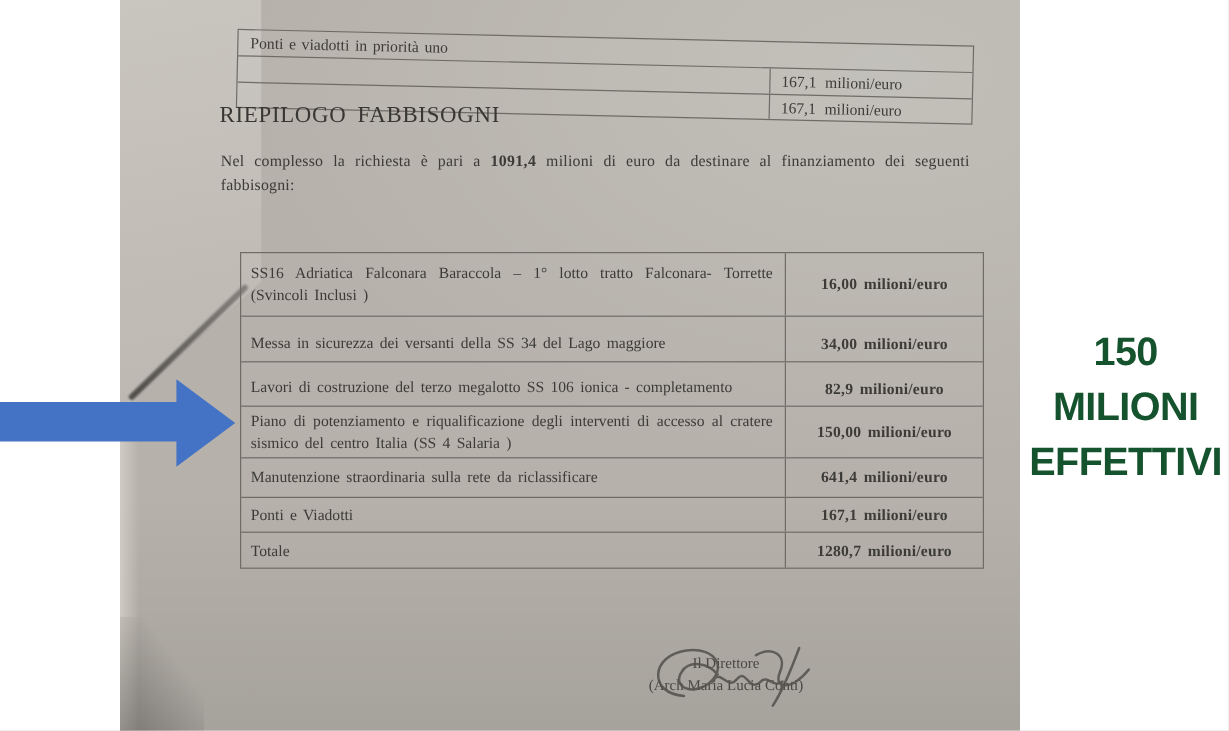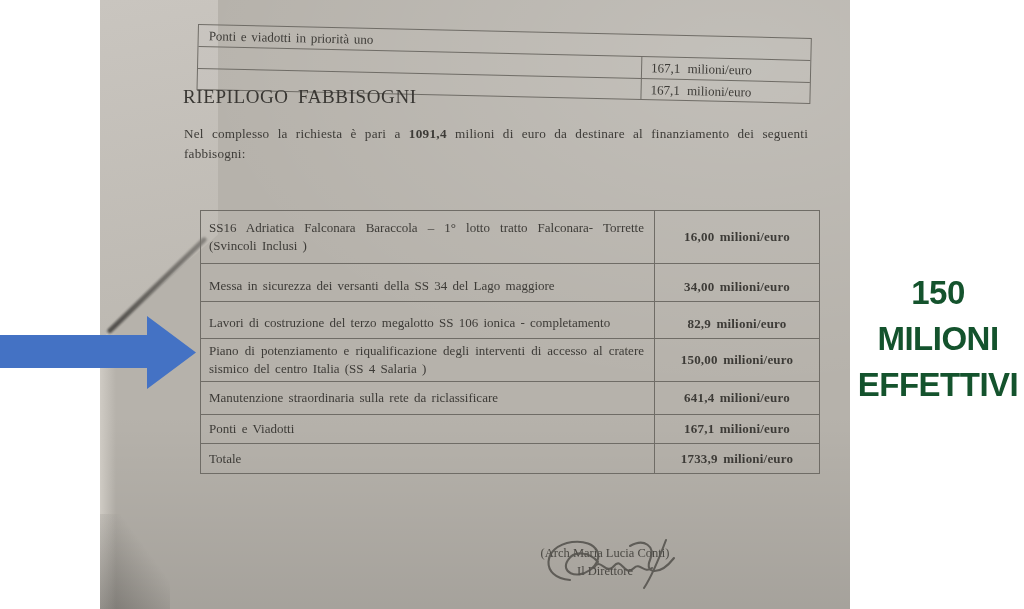--- a/index.html
+++ b/index.html
@@ -113,28 +113,28 @@
     <div class="nt-row h33">
       <div class="nt-label">Manutenzione straordinaria sulla rete da riclassificare</div>
       <div class="nt-value">641,4 milioni/euro</div>
     </div>
     <div class="nt-row h29">
       <div class="nt-label">Ponti e Viadotti</div>
       <div class="nt-value">167,1 milioni/euro</div>
     </div>
     <div class="nt-row h30">
       <div class="nt-label">Totale</div>
-      <div class="nt-value">1733,9 milioni/euro</div>
+      <div class="nt-value">1280,7 milioni/euro</div>
     </div>
   </div>
 
 
   <div class="sig-block">
+    <div>Il Direttore</div>
     <div>(Arch Maria Lucia Conti)</div>
-    <div>Il Direttore</div>
   </div>
   <svg class="sig-scrawl" width="160" height="66" viewBox="0 0 160 66">
     <g fill="none" stroke="#55534e" stroke-width="2.1" stroke-linecap="round" opacity="0.88">
       <path d="M38 48 C 8 46, 10 14, 40 10 C 66 7, 74 26, 58 38 C 44 48, 28 40, 36 28 C 42 18, 58 20, 66 30"></path>
       <path d="M62 36 c 6 -12, 12 8, 20 -2 c 8 -10, 10 12, 20 2 c 6 -6, 10 6, 18 0"></path>
       <path d="M98 14 C 112 6, 124 14, 118 28 C 112 42, 128 44, 142 26"></path>
       <path d="M134 8 C 128 24, 120 44, 112 56"></path>
     </g>
   </svg>
 </div>

